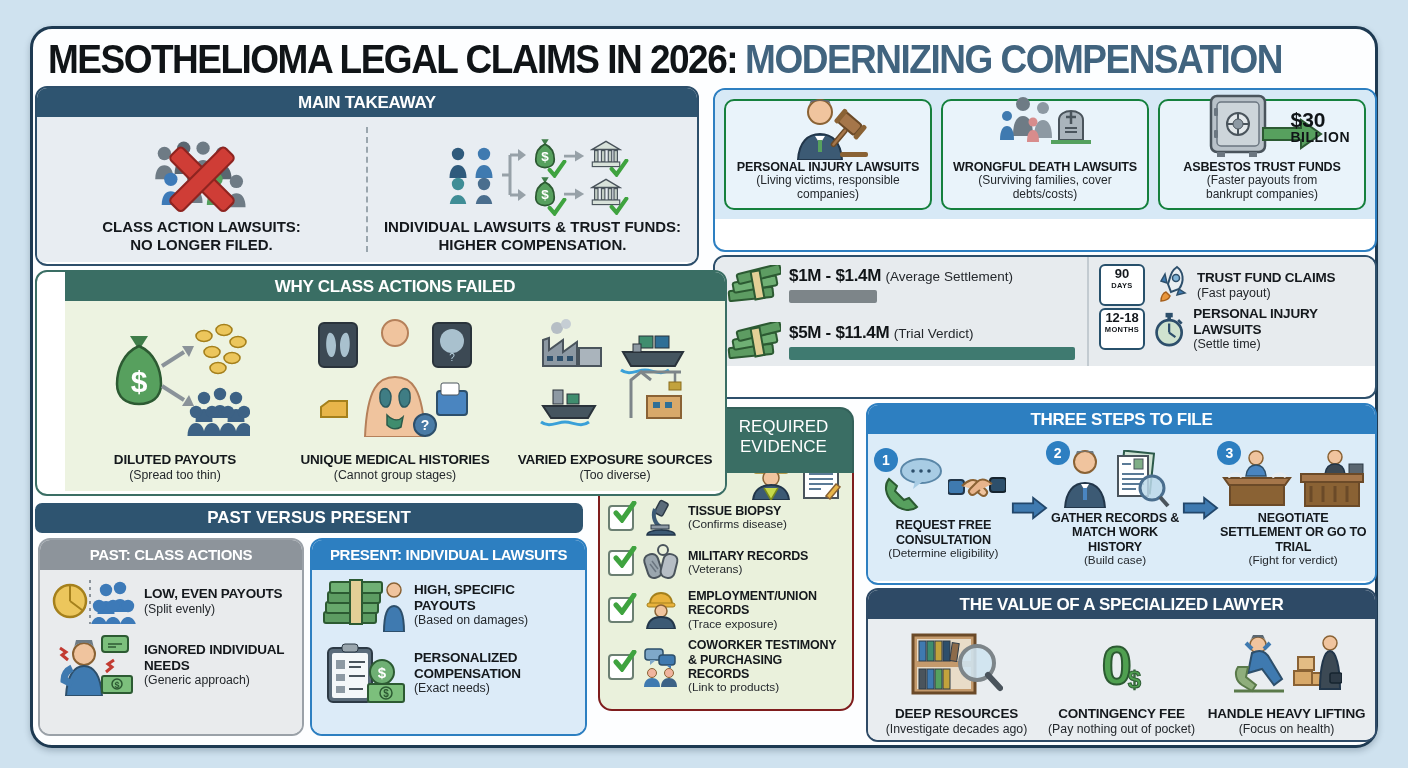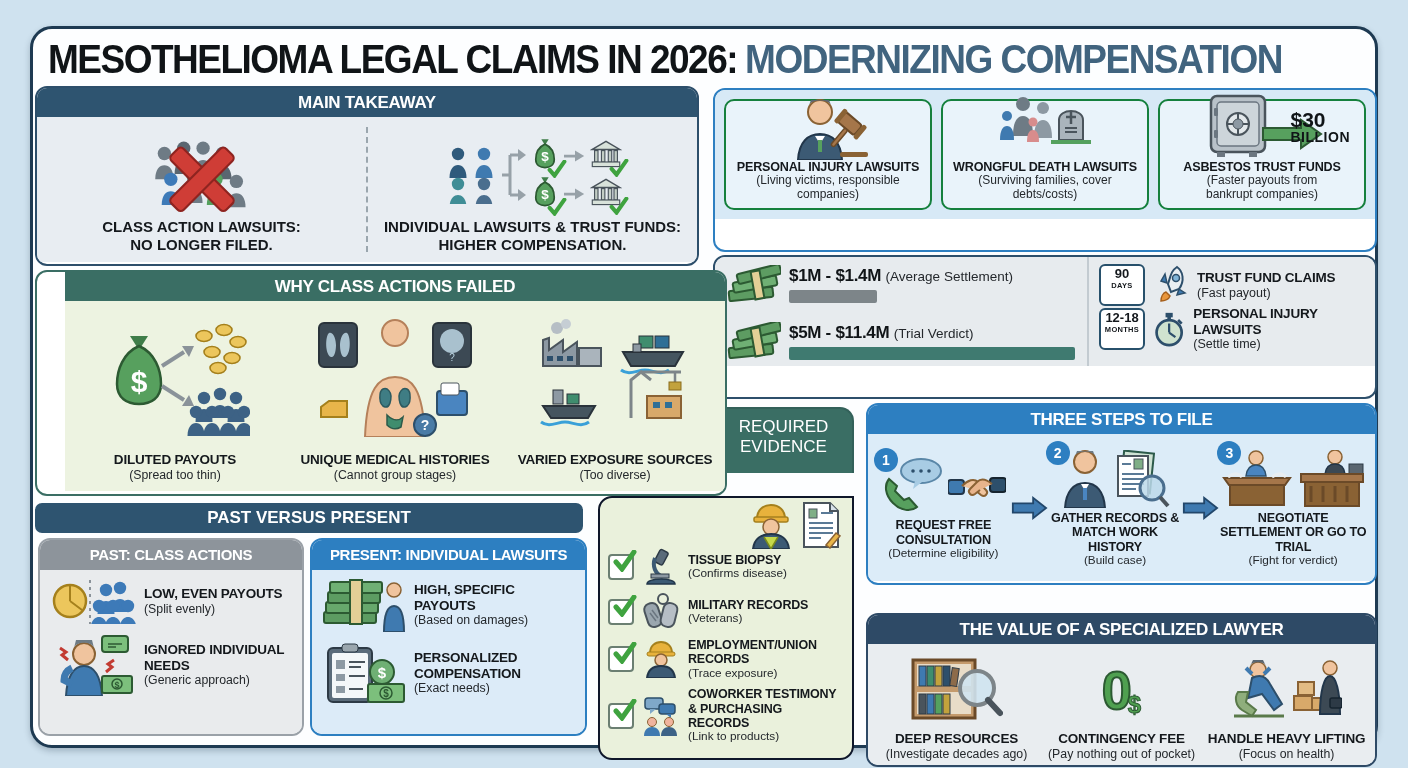--- a/index.html
+++ b/index.html
@@ -39,22 +39,22 @@
   .pvp-head{position:absolute;left:35px;top:503px;width:548px;height:30px;line-height:30px;border-radius:7px;
     background:#2e5470;color:#fff;font-weight:bold;font-size:17px;text-align:center;}
   .mini-card .sec-h{font-size:15px;height:30px;line-height:30px;}
   .mc-body{padding:8px 8px 6px 10px;display:flex;flex-direction:column;gap:10px;height:152px;}
   .mc-row{display:flex;align-items:center;gap:8px;}
   .mc-txt{flex:1}
   
   .ev-tab{position:absolute;left:713px;top:407px;width:141px;height:66px;background:#3a6e64;
     border:2px solid #33615a;border-bottom:none;border-radius:14px 14px 0 0;color:#fff;font-weight:normal;
     font-size:17px;text-align:center;line-height:1.2;padding-top:8px;box-sizing:border-box;z-index:2;}
-  .ev-body{position:absolute;left:598px;top:496px;width:256px;height:264px;background:#eaf1dc;
-    border:2px solid #0f172a;border-radius:14px 0 14px 14px;box-sizing:border-box;z-index:1;padding:4px 6px 0 8px;}
+  .ev-body{position:absolute;left:598px;top:447px;width:256px;height:264px;background:#eaf1dc;
+    border:2px solid #7f1d1d;border-radius:14px 0 14px 14px;box-sizing:border-box;z-index:1;padding:4px 6px 0 8px;}
   .ev-top{position:absolute;top:3px;right:10px;display:flex;gap:6px;align-items:flex-end;}
   .ev-list{margin-top:46px;display:flex;flex-direction:column;gap:7px;}
   .ev-row{display:flex;align-items:center;gap:7px;}
   .ev-check{position:relative;width:22px;height:22px;background:#fff;border:2px solid #6b7f72;border-radius:4px;flex:none;}
   .ev-check svg{position:absolute;left:3px;top:-6px;}
   .ev-ict{width:40px;display:flex;justify-content:center;flex:none;}
   .ev-row .cap-t{font-size:12.5px}.ev-row .cap-s{font-size:11.8px}
   
   .mo-body{display:flex;gap:9px;padding:9px;height:111px;background:#d7e9f6;align-items:stretch;}
   .mo-card{flex:1;background:#e9f3fa;border:2px solid #15803d;border-radius:10px;display:flex;
@@ -714,21 +714,21 @@
             <rect x="8" y="32" width="54" height="24" fill="#8a6234" stroke="#6b4a28" stroke-width="2"></rect>
             <path d="M14 36v16M26 36v16M38 36v16M50 36v16" stroke="#6b4a28" stroke-width="3"></path>
           </svg>
         </div>
         <div class="cap-t">NEGOTIATE SETTLEMENT OR GO TO TRIAL</div>
         <div class="cap-s">(Fight for verdict)</div>
       </div>
     </div>
   </div>
 
-  <div class="sec b-dnavy" style="left:866px;top:613px;width:507px;height:150px;">
+  <div class="sec b-dnavy" style="left:866px;top:588px;width:507px;height:150px;">
     <div class="sec-h h-dnavy">THE VALUE OF A SPECIALIZED LAWYER</div>
     <div class="lw-body">
       <div class="lw-col">
         <div class="lw-ic">
           <svg width="92" height="64" viewBox="0 0 92 64">
             <rect x="2" y="2" width="62" height="58" fill="#c49a6c" stroke="#6b4a28" stroke-width="3"></rect>
             <rect x="6" y="6" width="54" height="22" fill="#e8dcc8"></rect>
             <rect x="6" y="34" width="54" height="22" fill="#e8dcc8"></rect>
             <g stroke="#2d3a46" stroke-width="1">
               <rect x="8" y="8" width="7" height="20" fill="#3f7ab0"></rect>

